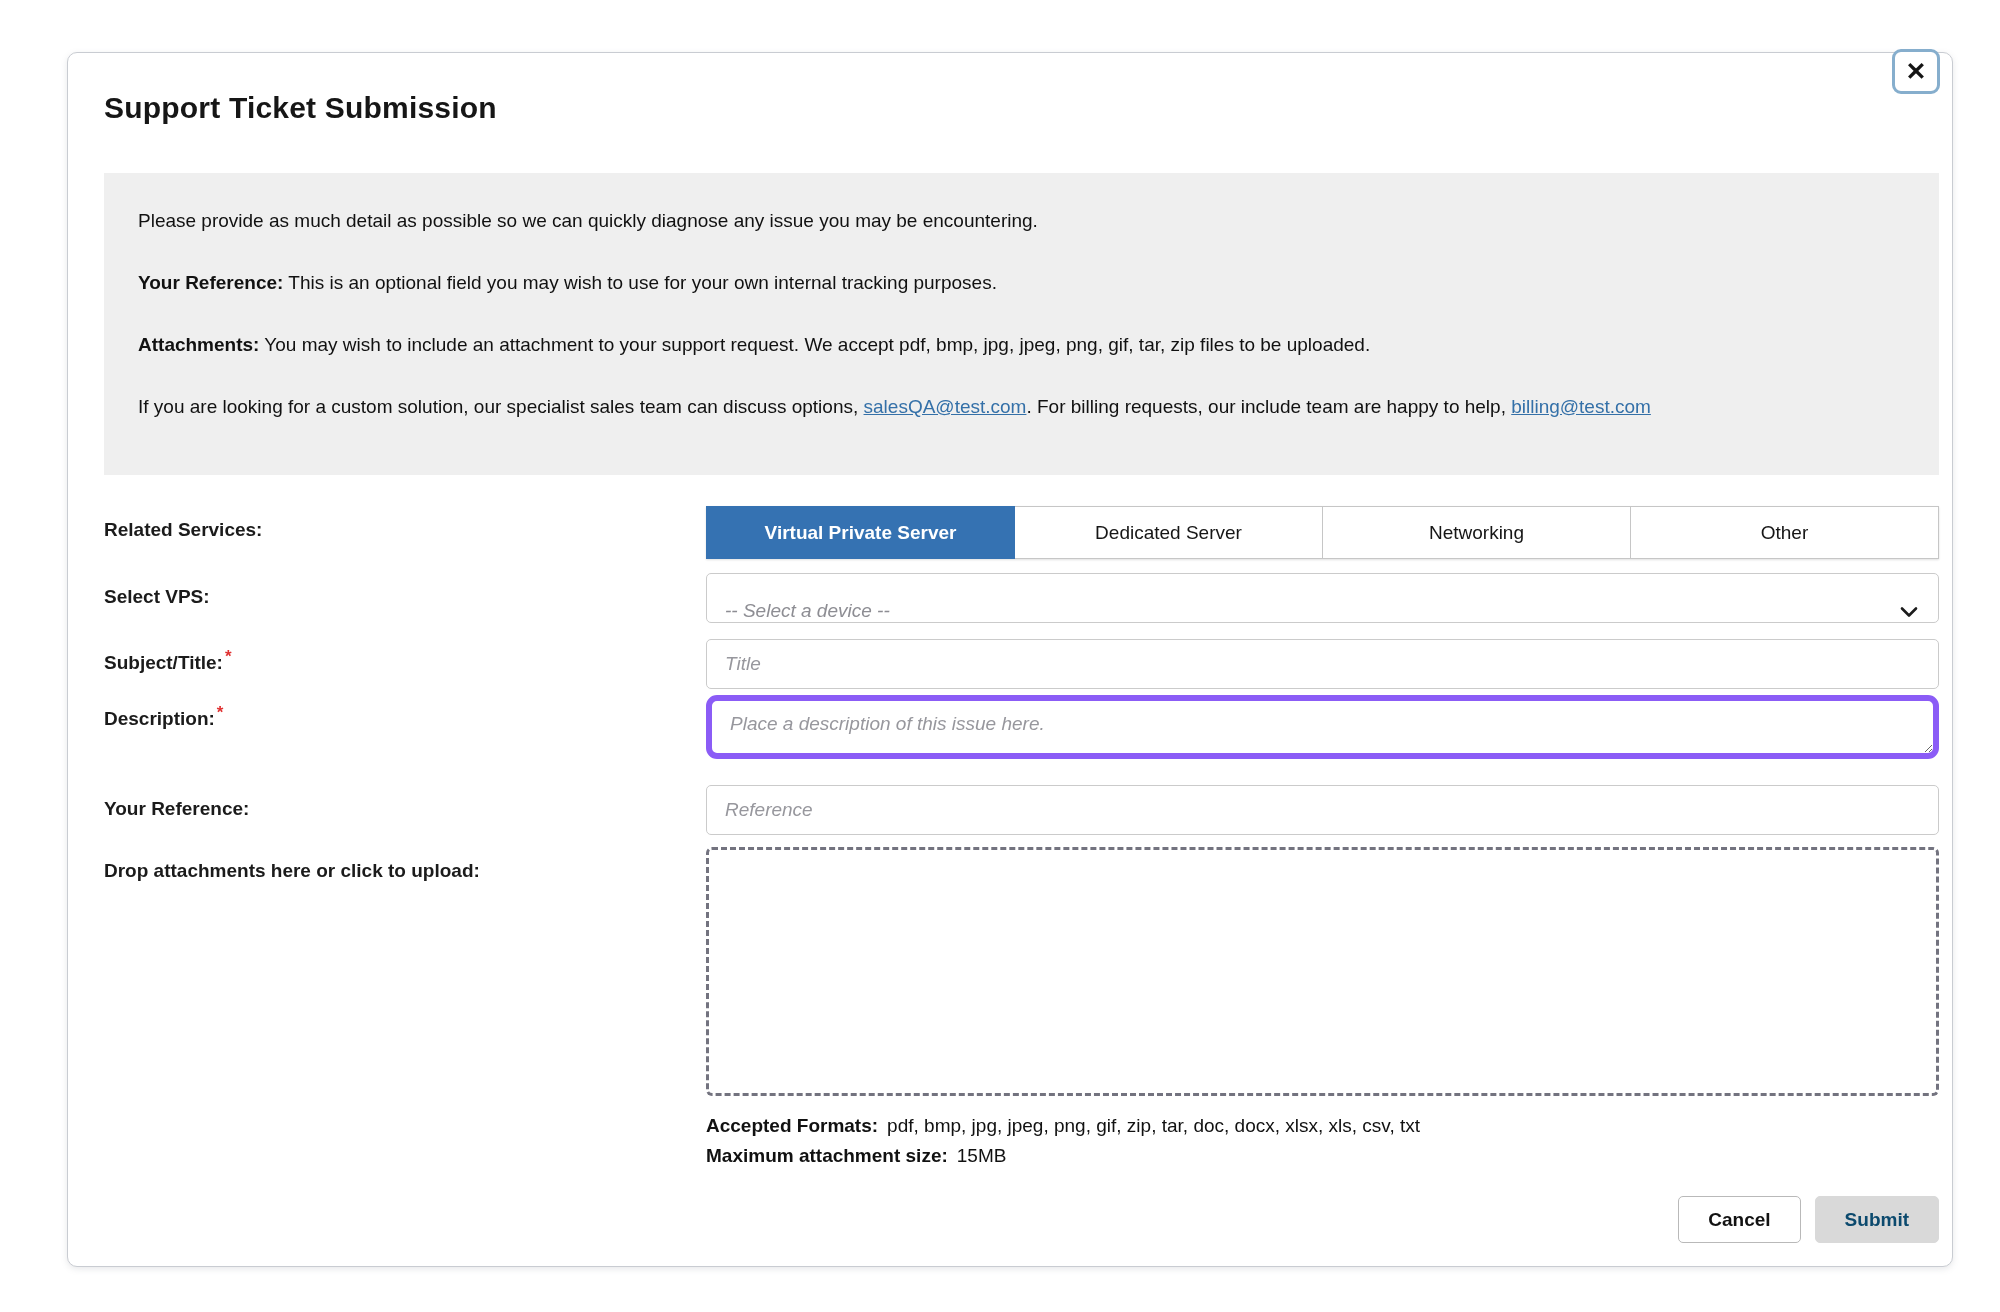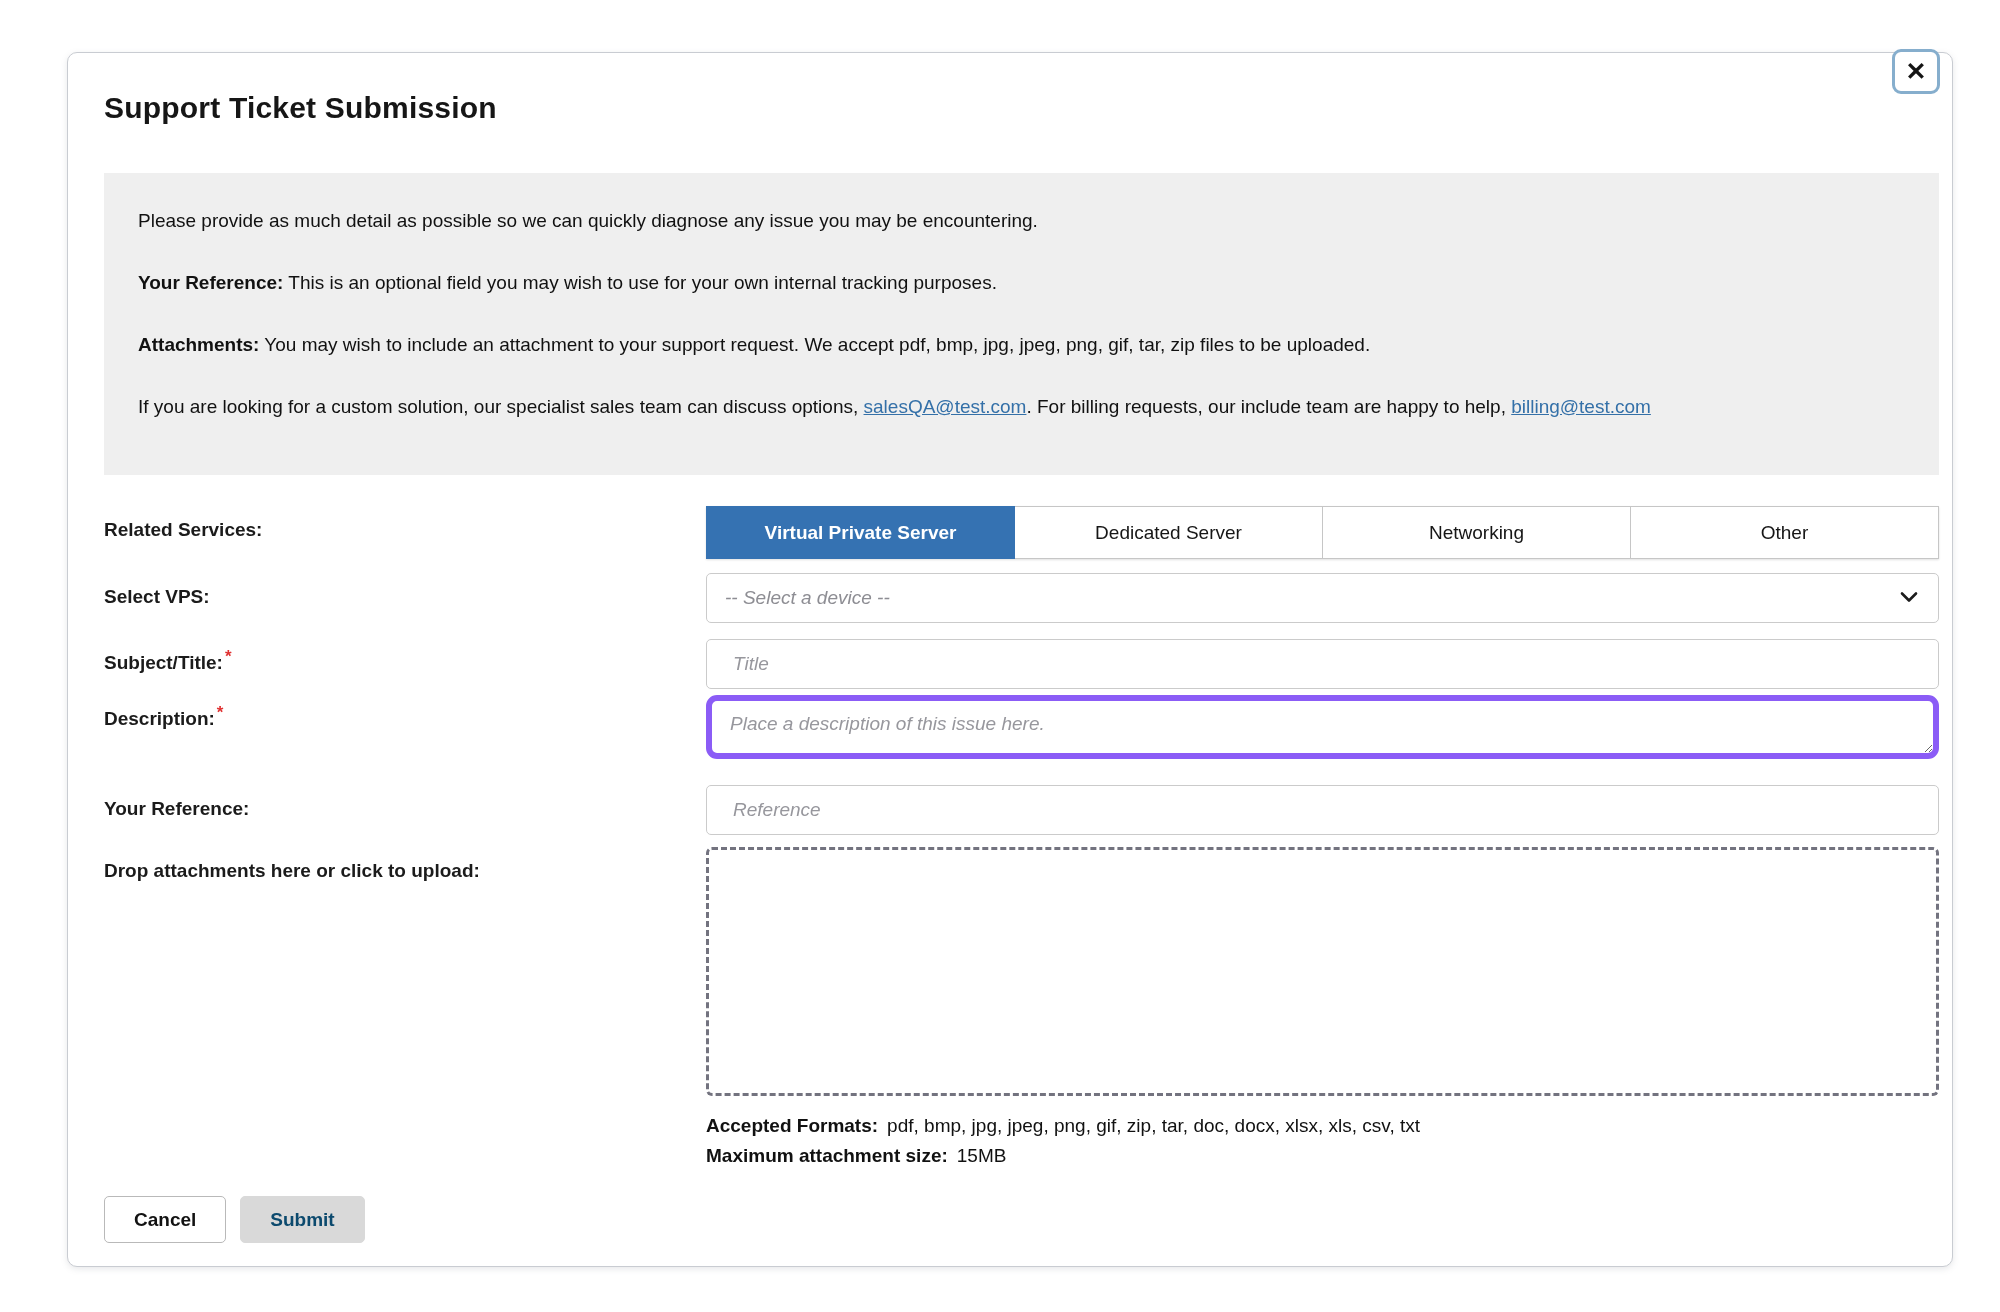--- a/index.html
+++ b/index.html
@@ -100,30 +100,30 @@
   
   .row-select { margin-bottom: 16px; }
   .row-title  { margin-bottom: 6px; }
   .row-desc   { margin-bottom: 22px; }
   .row-ref    { margin-bottom: 12px; }
   .fake-select {
     height: 50px;
     border: 1px solid #cbcbcb;
     border-radius: 5px;
     background: #ffffff;
-    display: flex; align-items: center; justify-content: space-between;
+    display: flex; align-items: flex-end; justify-content: space-between;
     padding: 0 20px 0 18px;
     cursor: pointer;
   }
   .fake-select .ph { font-size: 19px; font-style: italic; color: #8d8d93; }
   .text-input {
     width: 100%; height: 50px;
     border: 1px solid #cbcbcb;
     border-radius: 5px;
-    padding: 0 26px;
+    padding: 0 18px;
     font-family: "Liberation Sans", sans-serif;
     font-size: 19px;
     color: #1f1f1f;
     outline: none;
   }
   .text-area {
     width: 100%; height: 64px;
     border: 6px solid #8b5cf6;
     border-radius: 11px;
     padding: 12px 18px;
@@ -146,21 +146,21 @@
     background: #ffffff;
     cursor: pointer;
   }
   .formats { margin-top: 15px; font-size: 19px; line-height: 30px; color: #111111; }
   .formats b { font-weight: 700; }
   .formats .val { margin-left: 9px; font-weight: 400; }
   
   .footer {
     width: 1835px;
     margin-top: 25px;
-    display: flex; gap: 14px;
+    display: flex; justify-content: flex-end; gap: 14px;
   }
   .btn {
     height: 47px;
     border-radius: 5px;
     font-family: "Liberation Sans", sans-serif;
     font-size: 19px;
     font-weight: 600;
     padding: 0 29px;
     cursor: pointer;
   }

